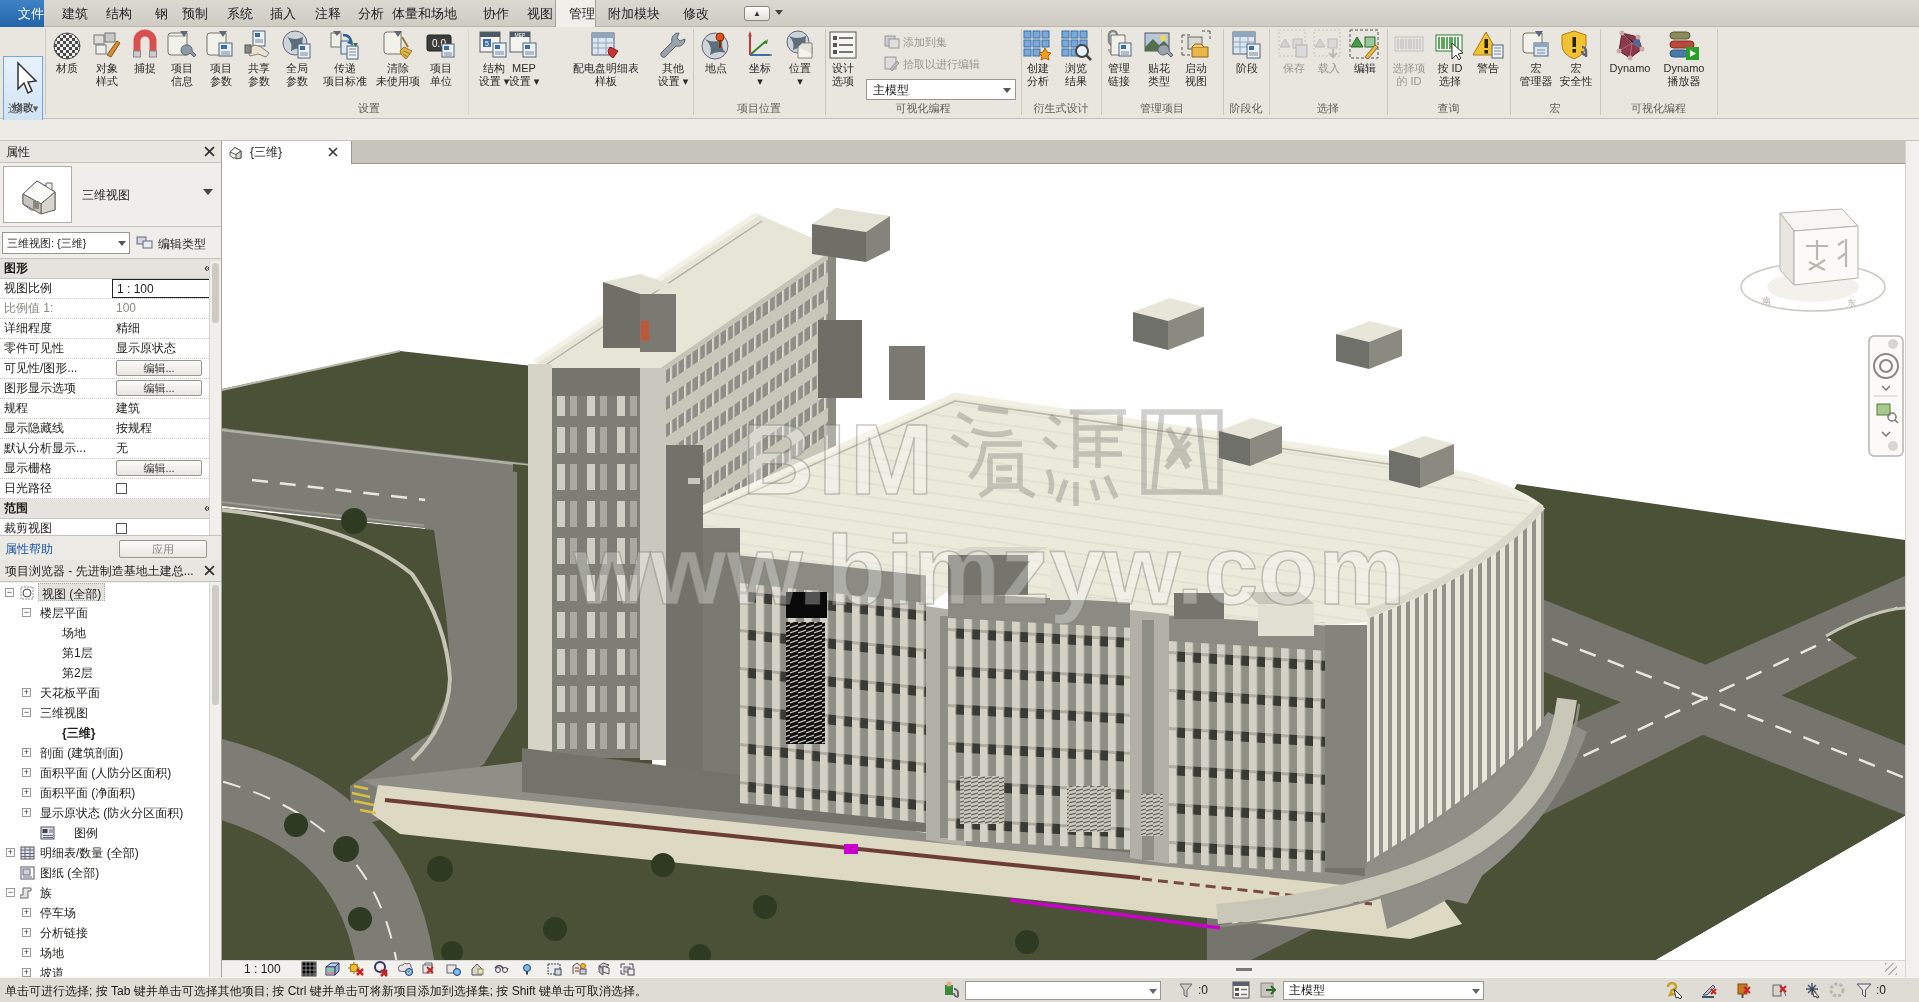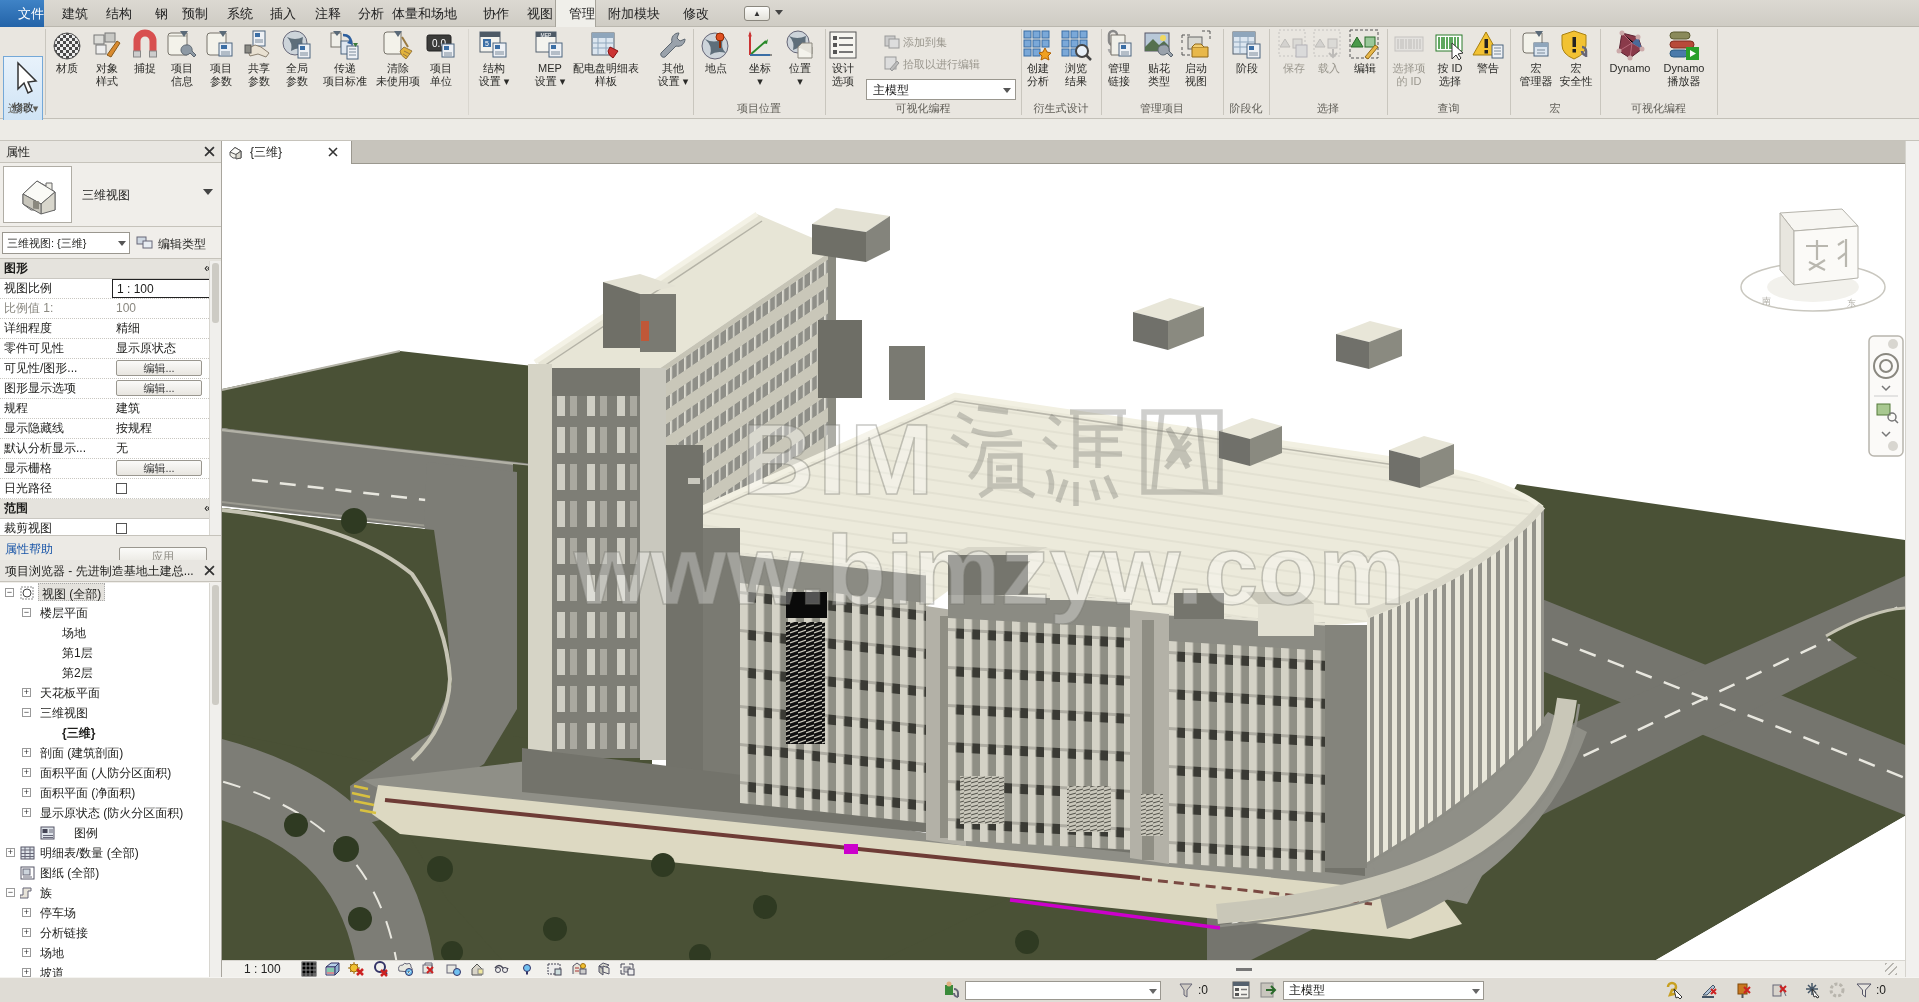--- a/index.html
+++ b/index.html
@@ -187,21 +187,21 @@
           <rect x="2" y="3" width="20" height="20" fill="#f4f3ee" stroke="#55616e"></rect>
           <rect x="2" y="3" width="20" height="5" fill="#4e5a66"></rect>
           <rect x="5" y="10" width="8" height="8" fill="#3b6ea5"></rect>
           <text x="9" y="17" font-size="7" fill="#fff" text-anchor="middle" font-family="Liberation Sans">5</text>
           <rect x="15" y="14" width="13" height="14" fill="#eef1f5" stroke="#4d657e"></rect>
           <rect x="17" y="16" width="5" height="4" fill="#3b6ea5"></rect>
           <path d="M17 23 h9 M17 25 h9" stroke="#7a8a9a"></path>
         </svg>
         <span class="rlbl">结构<br>设置 ▾</span>
       </div>
-    <div class="rbtn" style="left:528px">
+    <div class="rbtn" style="left:502px">
         <svg class="ricon" viewBox="0 0 32 32">
           <rect x="2" y="3" width="20" height="20" fill="#f4f3ee" stroke="#55616e"></rect>
           <rect x="2" y="3" width="20" height="5" fill="#4e5a66"></rect>
           <text x="12" y="7.5" font-size="5" fill="#fff" text-anchor="middle" font-family="Liberation Sans">MEP</text>
           <rect x="15" y="14" width="13" height="14" fill="#eef1f5" stroke="#4d657e"></rect>
           <rect x="17" y="16" width="5" height="4" fill="#3b6ea5"></rect>
           <path d="M17 23 h9 M17 25 h9" stroke="#7a8a9a"></path>
         </svg>
         <span class="rlbl">MEP<br>设置 ▾</span>
       </div>
@@ -214,20 +214,21 @@
         </svg>
         <span class="rlbl">配电盘明细表<br>样板</span>
       </div>
     <div class="rbtn" style="left:651px">
         <svg class="ricon" viewBox="0 0 32 32">
           <path d="M22 4 a7 7 0 0 0 -7 9 L4 24 a3 3 0 0 0 4 4 L19 17 a7 7 0 0 0 9 -7 l-5 2 -3 -3 2 -5" fill="#9aa2ab" stroke="#5c6670"></path>
         </svg>
         <span class="rlbl">其他<br>设置 ▾</span>
       </div>
     <div class="rsep" style="left:693px"></div>
+    <div class="glabel" style="left:45px;width:648px">设置</div>
     <div class="rbtn" style="left:694px">
         <svg class="ricon" viewBox="0 0 32 32">
           <circle cx="15" cy="17" r="13" fill="#cdd4da" stroke="#667"></circle>
           <path d="M5 10 q9 5 18 0 q-3 9 3 14 q-9 -3 -16 2 q3 -9 -5 -16" fill="#5e6e7a"></path>
           <circle cx="20" cy="8" r="4" fill="#e05020" stroke="#902800"></circle>
           <path d="M20 11 l0 8" stroke="#902800" stroke-width="2"></path>
         </svg>
         <span class="rlbl">地点</span>
       </div>
     <div class="rbtn" style="left:738px">
@@ -529,21 +530,21 @@
           <span class="pv"><span style="display:inline-block;width:11px;height:11px;border:1px solid #555;margin-top:4px"></span></span>
         </div>
       <div class="phead">范围<span style="position:absolute;right:10px;top:0;font-weight:normal">«</span></div>
       <div class="prow">
           <span class="pl">裁剪视图</span>
           <span class="pv"><span style="display:inline-block;width:11px;height:11px;border:1px solid #555;margin-top:4px"></span></span>
         </div>
     </div>
     <div style="position:absolute;left:0;top:394px;width:221px;height:25px;background:#eceae5;border-top:1px solid #c6c3bb">
       <span style="position:absolute;left:5px;top:5px;font-size:12px;color:#1a56a8;">属性帮助</span>
-      <span class="pbtn" style="position:absolute;right:14px;top:10px;width:88px;height:18px;line-height:17px;color:#8a8880">应用</span>
+      <span class="pbtn" style="position:absolute;right:14px;top:3px;width:88px;height:18px;line-height:17px;color:#8a8880">应用</span>
     </div>
     <div style="position:absolute;left:0;top:419px;width:221px;height:22px;background:#e8e6e1;border-bottom:1px solid #c6c3bb;font-size:12px;padding:3px 0 0 5px;color:#1d1d1b">项目浏览器 - 先进制造基地土建总...<svg class="px" style="top:5px" width="11" height="11" viewBox="0 0 10 10">
           <path d="M1 1 L9 9 M9 1 L1 9" stroke="#333" stroke-width="1.6"></path>
         </svg></div>
     <div id="ptree" style="position:absolute;left:0;top:442px;width:221px;height:394px;background:#fff;overflow:hidden">
       <div class="trow">
           <span class="ex" style="left:5px">−</span>
           <svg style="position:absolute;left:20px;top:3px" width="14" height="14" viewBox="0 0 14 14">
             <rect x="1" y="1" width="12" height="12" fill="none" stroke="#888" stroke-dasharray="2 1"></rect>
             <circle cx="7" cy="7" r="4" fill="none" stroke="#444"></circle>
@@ -965,20 +966,21 @@
           <rect x="4" y="6" width="6" height="5" fill="#ccc" stroke="#667"></rect>
           <rect x="8" y="8" width="6" height="6" fill="#eee" stroke="#445"></rect>
         </g>
     </svg>
     <div style="position:absolute;left:1014px;top:7px;width:16px;height:3px;background:#777"></div>
     <div style="position:absolute;right:8px;top:2px;width:12px;height:12px;background:
       repeating-linear-gradient(135deg,#b8b6b0 0 2px,transparent 2px 5px)"></div>
   </div>
   <div id="rscroll"></div>
   <div id="statusbar">
+    <span style="position:absolute;left:5px;top:5px">单击可进行选择; 按 Tab 键并单击可选择其他项目; 按 Ctrl 键并单击可将新项目添加到选择集; 按 Shift 键单击可取消选择。</span>
     <svg style="position:absolute;left:942px;top:3px" width="20" height="20" viewBox="0 0 20 20">
         <rect x="3" y="4" width="8" height="10" fill="#3a8a3a"></rect>
         <circle cx="7" cy="3" r="2.5" fill="#e0b080"></circle>
         <path d="M12 8 a4 4 0 0 1 4 4 v4 m-4 -4 a4 4 0 0 0 4 4" fill="none" stroke="#667" stroke-width="2"></path>
       </svg>
     <div style="position:absolute;left:965px;top:3px;width:196px;height:19px;background:#fff;border:1px solid #9a978f">
         <span style="position:absolute;right:3px;top:7px;width:0;height:0;border-left:4px solid transparent;border-right:4px solid transparent;border-top:5px solid #666"></span>
       </div>
     <svg style="position:absolute;left:1178px;top:4px" width="18" height="18" viewBox="0 0 18 18">
         <path d="M2 2 h12 l-5 6 v7 l-3 -2 v-5 Z" fill="#d0ccc4" stroke="#667"></path>

